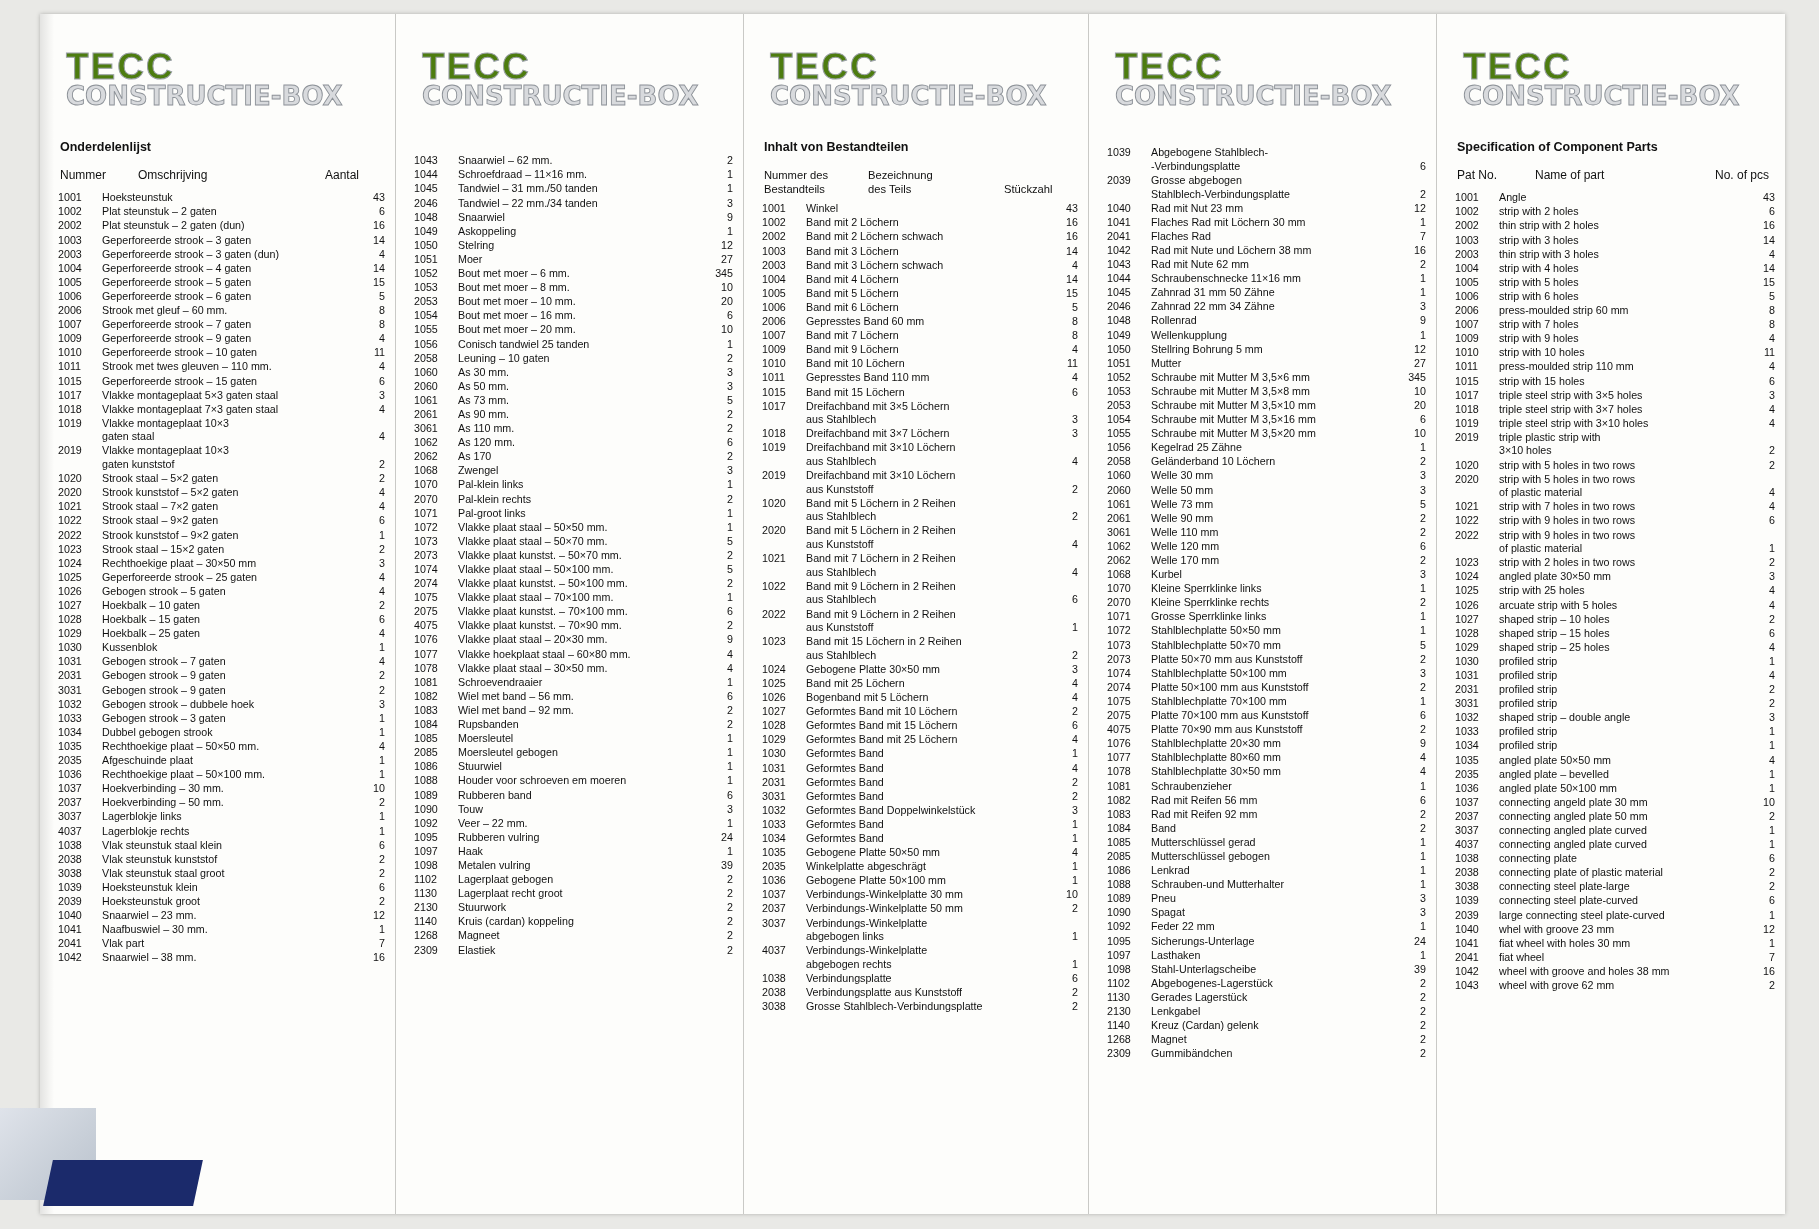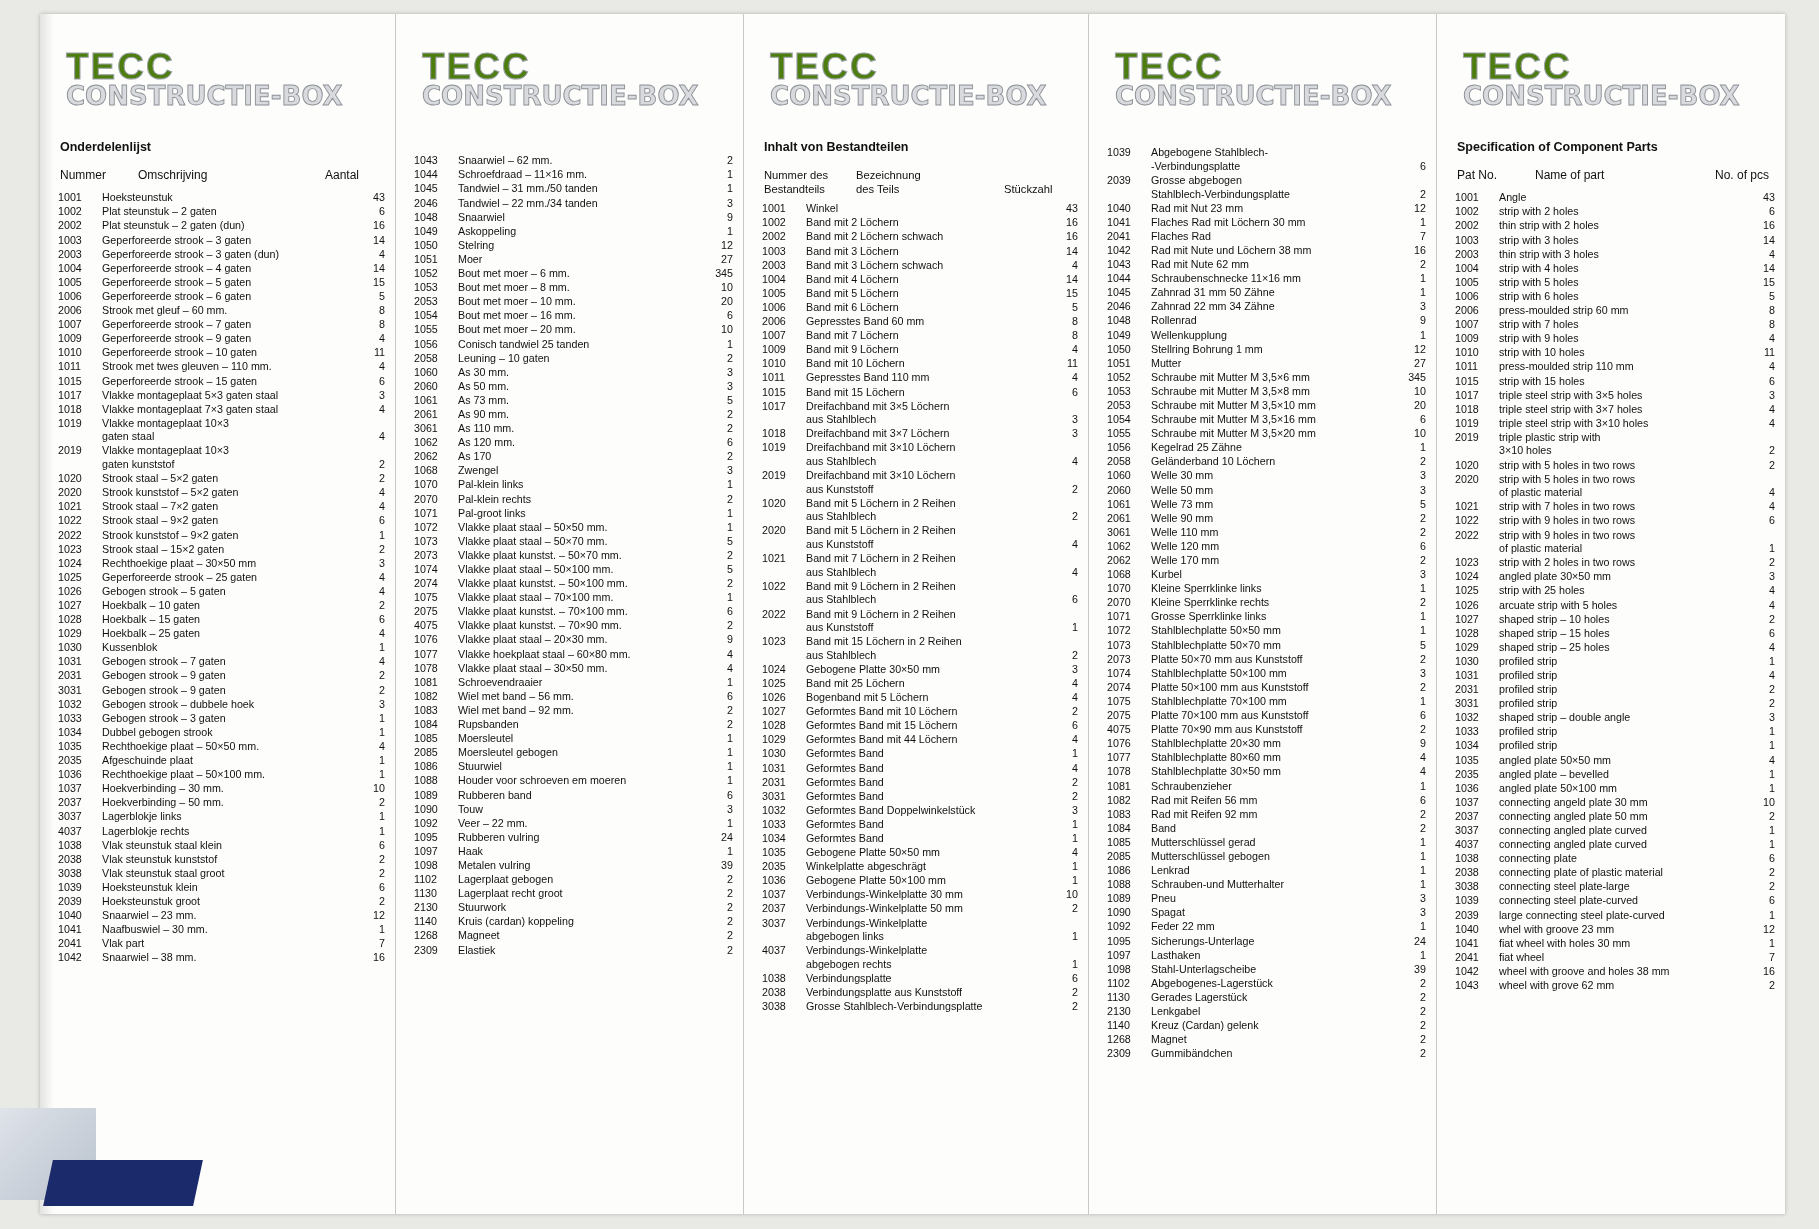--- a/index.html
+++ b/index.html
@@ -73,21 +73,21 @@
     padding:0 0 0.5px 0;
     vertical-align:top;
     line-height:13.6px;
     white-space:pre-wrap;
   }
   td.num{width:44px;padding-left:4px;}
   td.desc{padding-left:12px;}
   td.qty{width:36px;text-align:right;padding-right:6px;}
 
   .hdr2{font-size:11.2px;color:#111;margin:0 0 6px 6px;line-height:14px;}
-  .hdr2 .r{display:flex;}
+  .hdr2 .r{display:flex;gap:12px;}
   .hdr2 .a{width:92px;}
   .hdr2 .b{flex:1;}
   .hdr2 .c{width:70px;text-align:left;}
 
   
   .artifact1{
     position:absolute;left:0;top:1108px;width:96px;height:92px;
     background:linear-gradient(135deg,#dfe3ea 0%, #c8cfd8 60%, #b9c2cd 100%);
   }
   .artifact2{
@@ -853,21 +853,21 @@
               <td class="desc">Geformtes Band mit 10 Löchern</td>
               <td class="qty">2</td>
             </tr>
             <tr>
               <td class="num">1028</td>
               <td class="desc">Geformtes Band mit 15 Löchern</td>
               <td class="qty">6</td>
             </tr>
             <tr>
               <td class="num">1029</td>
-              <td class="desc">Geformtes Band mit 44 Löchern</td>
+              <td class="desc">Geformtes Band mit 25 Löchern</td>
               <td class="qty">4</td>
             </tr>
             <tr>
               <td class="num">1030</td>
               <td class="desc">Geformtes Band</td>
               <td class="qty">1</td>
             </tr>
             <tr>
               <td class="num">1031</td>
               <td class="desc">Geformtes Band</td>
@@ -1019,21 +1019,21 @@
               <td class="desc">Rollenrad</td>
               <td class="qty">9</td>
             </tr>
             <tr>
               <td class="num">1049</td>
               <td class="desc">Wellenkupplung</td>
               <td class="qty">1</td>
             </tr>
             <tr>
               <td class="num">1050</td>
-              <td class="desc">Stellring Bohrung 1 mm</td>
+              <td class="desc">Stellring Bohrung 5 mm</td>
               <td class="qty">12</td>
             </tr>
             <tr>
               <td class="num">1051</td>
               <td class="desc">Mutter</td>
               <td class="qty">27</td>
             </tr>
             <tr>
               <td class="num">1052</td>
               <td class="desc">Schraube mit Mutter M 3,5×6 mm</td>

